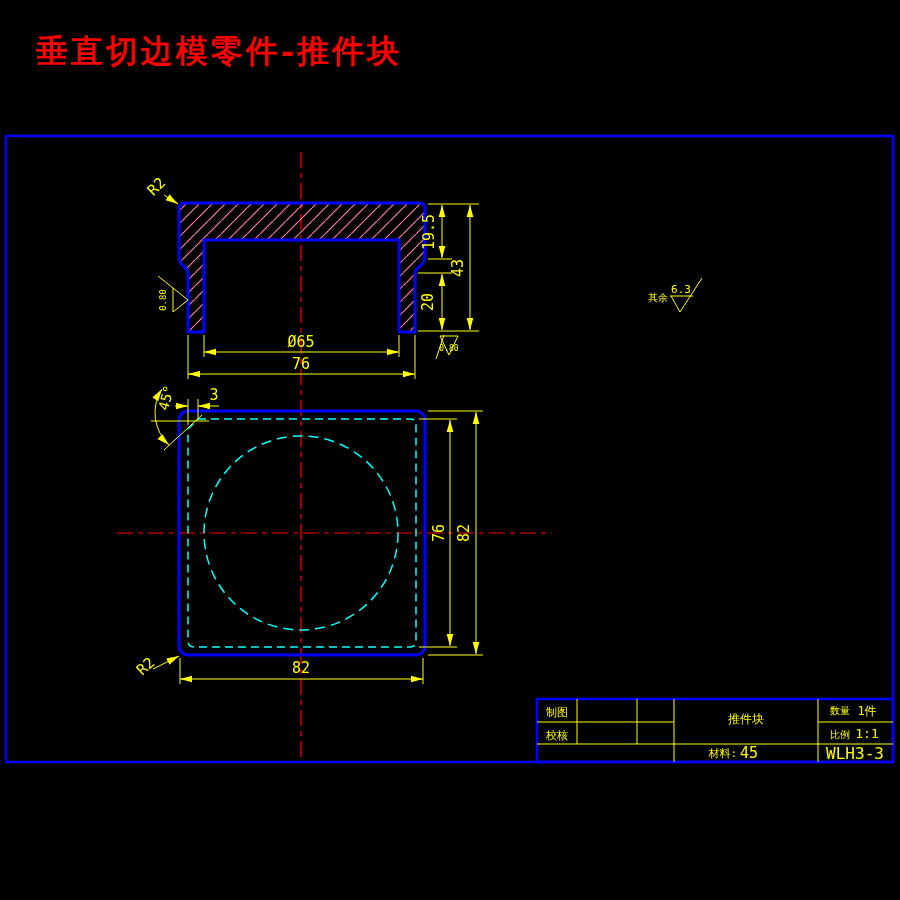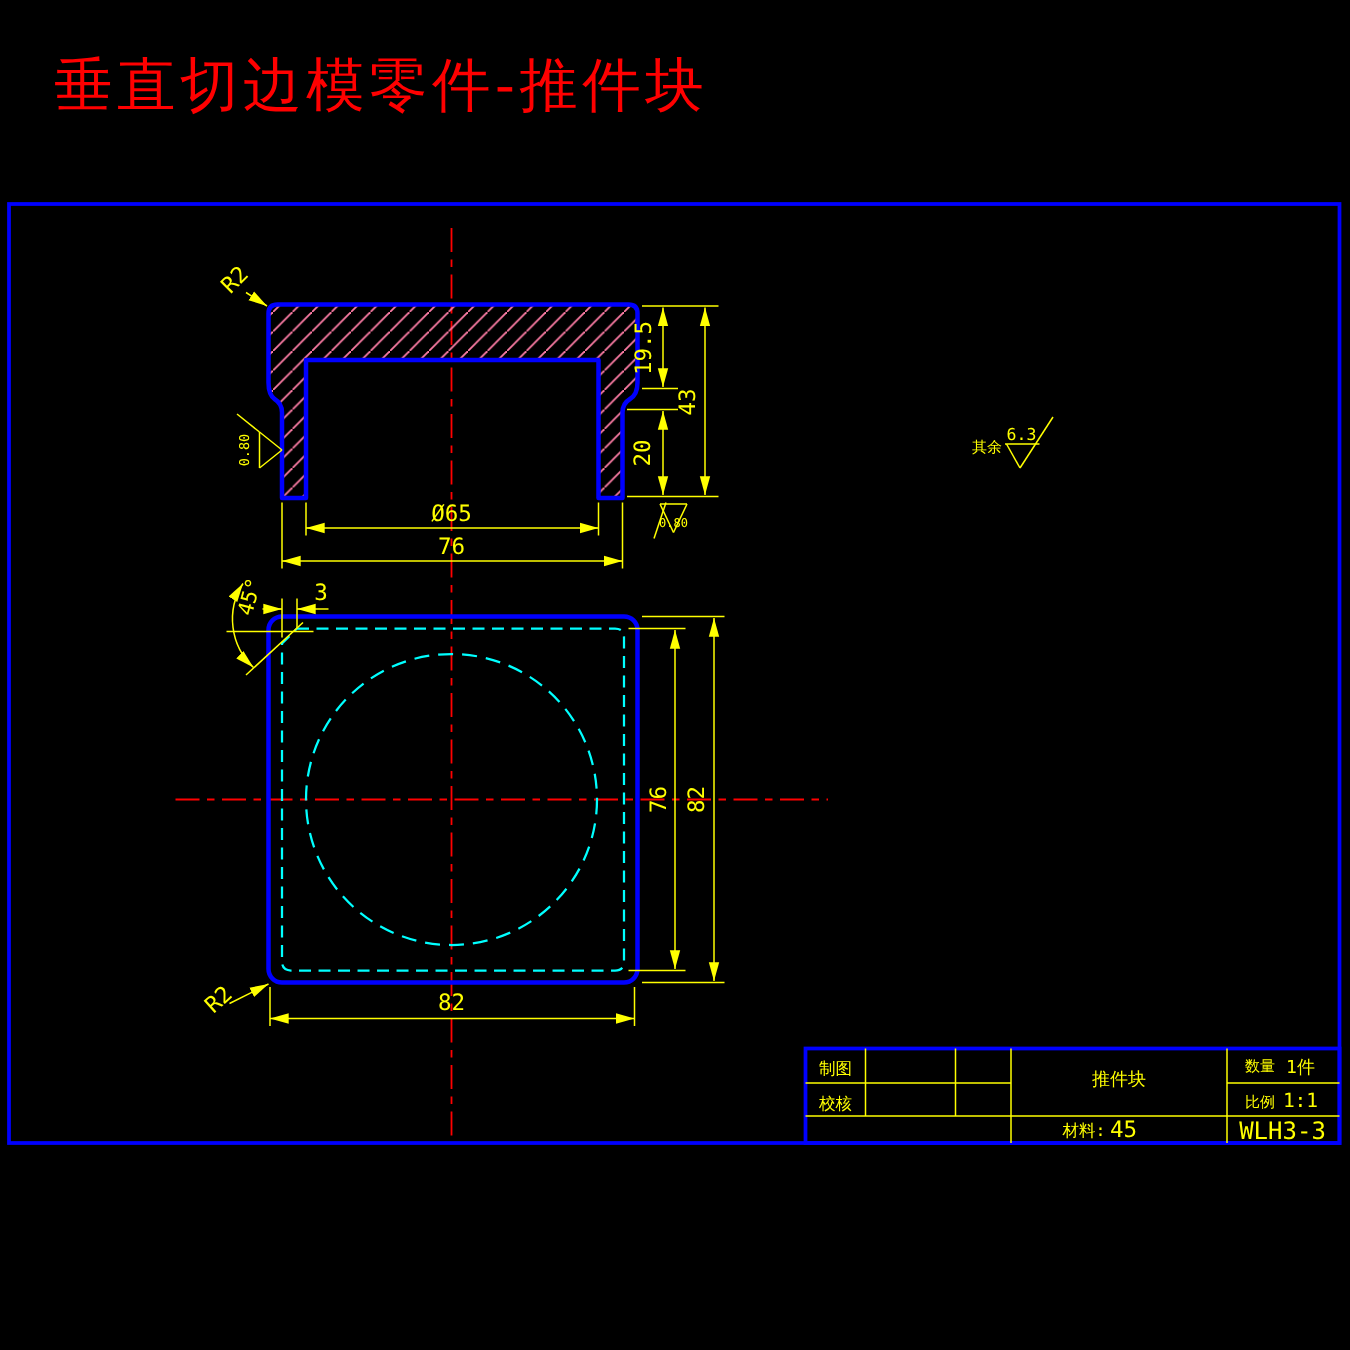--- a/index.html
+++ b/index.html
@@ -1,19 +1,19 @@
 <!DOCTYPE html>
 <html><head>
 <meta charset="utf-8">
 <style>
   html,body{margin:0;padding:0;background:#000;}
   .canvas{position:relative;width:900px;height:900px;background:#000;overflow:hidden;
           font-family:"DejaVu Sans Mono",monospace;}
   .title{position:absolute;left:36px;top:30px;width:560px;
-         font-family:"DejaVu Serif",serif;font-weight:normal;font-size:39px;
+         font-family:"DejaVu Serif",serif;font-weight:bold;font-size:32px;
          letter-spacing:3px;color:#ff0000;white-space:nowrap;}
   svg{position:absolute;left:0;top:0;}
   text{fill:#ffff00;font-family:"DejaVu Sans Mono",monospace;}
   .dim{font-size:15px;}
   .sml{font-size:9px;}
   .tb{font-size:11px;}
 </style>
 </head>
 <body>
 

